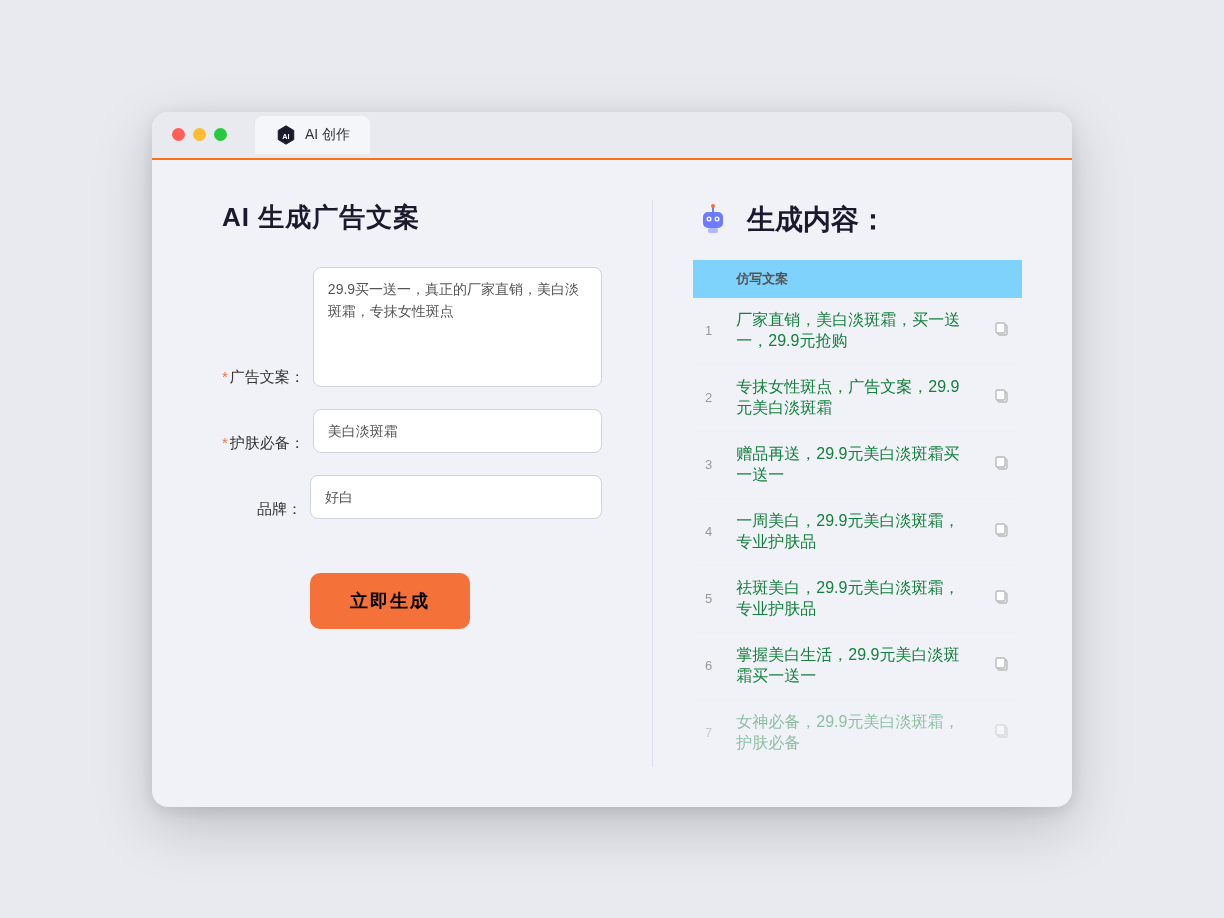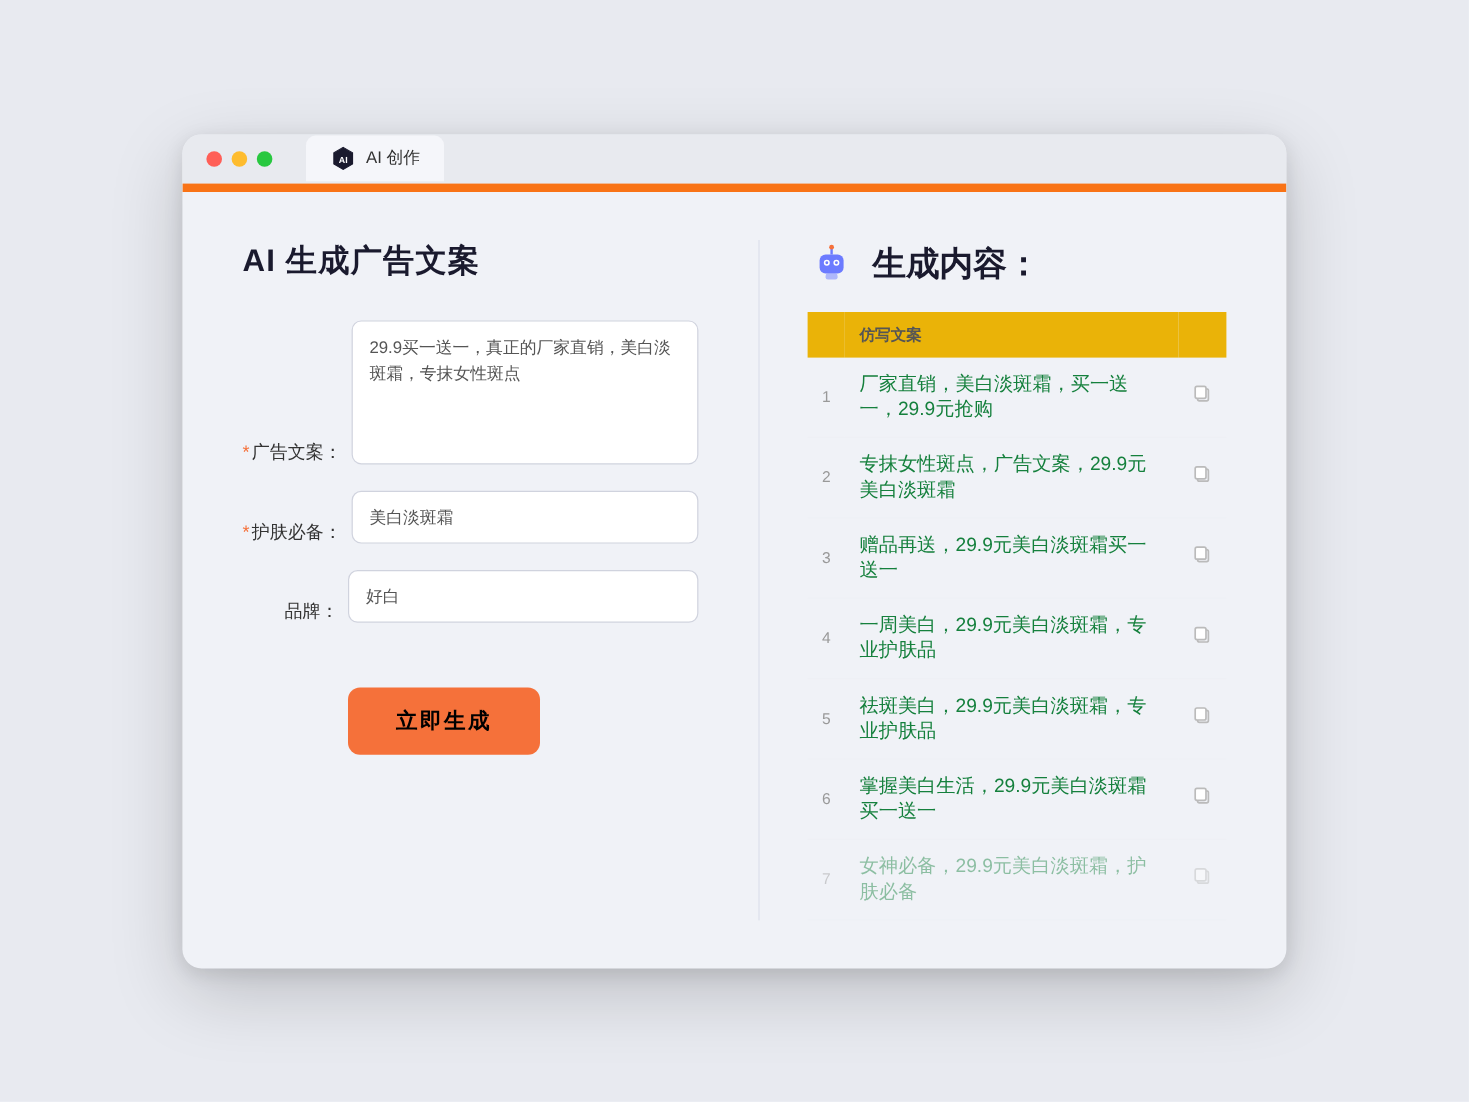--- a/index.html
+++ b/index.html
@@ -21,21 +21,21 @@
       overflow: hidden;
       position: relative;
     }
 
     .browser-titlebar {
       background: #e8eaef;
       height: 48px;
       display: flex;
       align-items: center;
       padding: 0 20px;
-      border-bottom: 7px solid #f97316;
+      border-bottom: 2px solid #f97316;
       gap: 16px;
     }
 
     .traffic-lights {
       display: flex;
       gap: 8px;
       align-items: center;
     }
 
     .traffic-light {
@@ -59,21 +59,21 @@
       font-weight: 500;
       margin-left: 12px;
     }
 
     .tab-icon {
       width: 22px;
       height: 22px;
     }
 
     .browser-content {
-      padding: 40px 50px 40px 50px;
+      padding: 40px 50px 40px 70px;
       display: flex;
       gap: 0;
     }
 
     
     .left-panel {
       flex: 0 0 420px;
       padding-right: 40px;
     }
 
@@ -170,21 +170,21 @@
       font-weight: 600;
       color: #1a1a2e;
     }
 
     .result-table {
       width: 100%;
       border-collapse: collapse;
     }
 
     .result-table thead tr {
-      background: #eab308;
+      background: #7dd3fc;
     }
 
     .result-table th {
       font-size: 13px;
       font-weight: 600;
       color: #555;
       padding: 10px 12px;
       text-align: left;
     }
 

